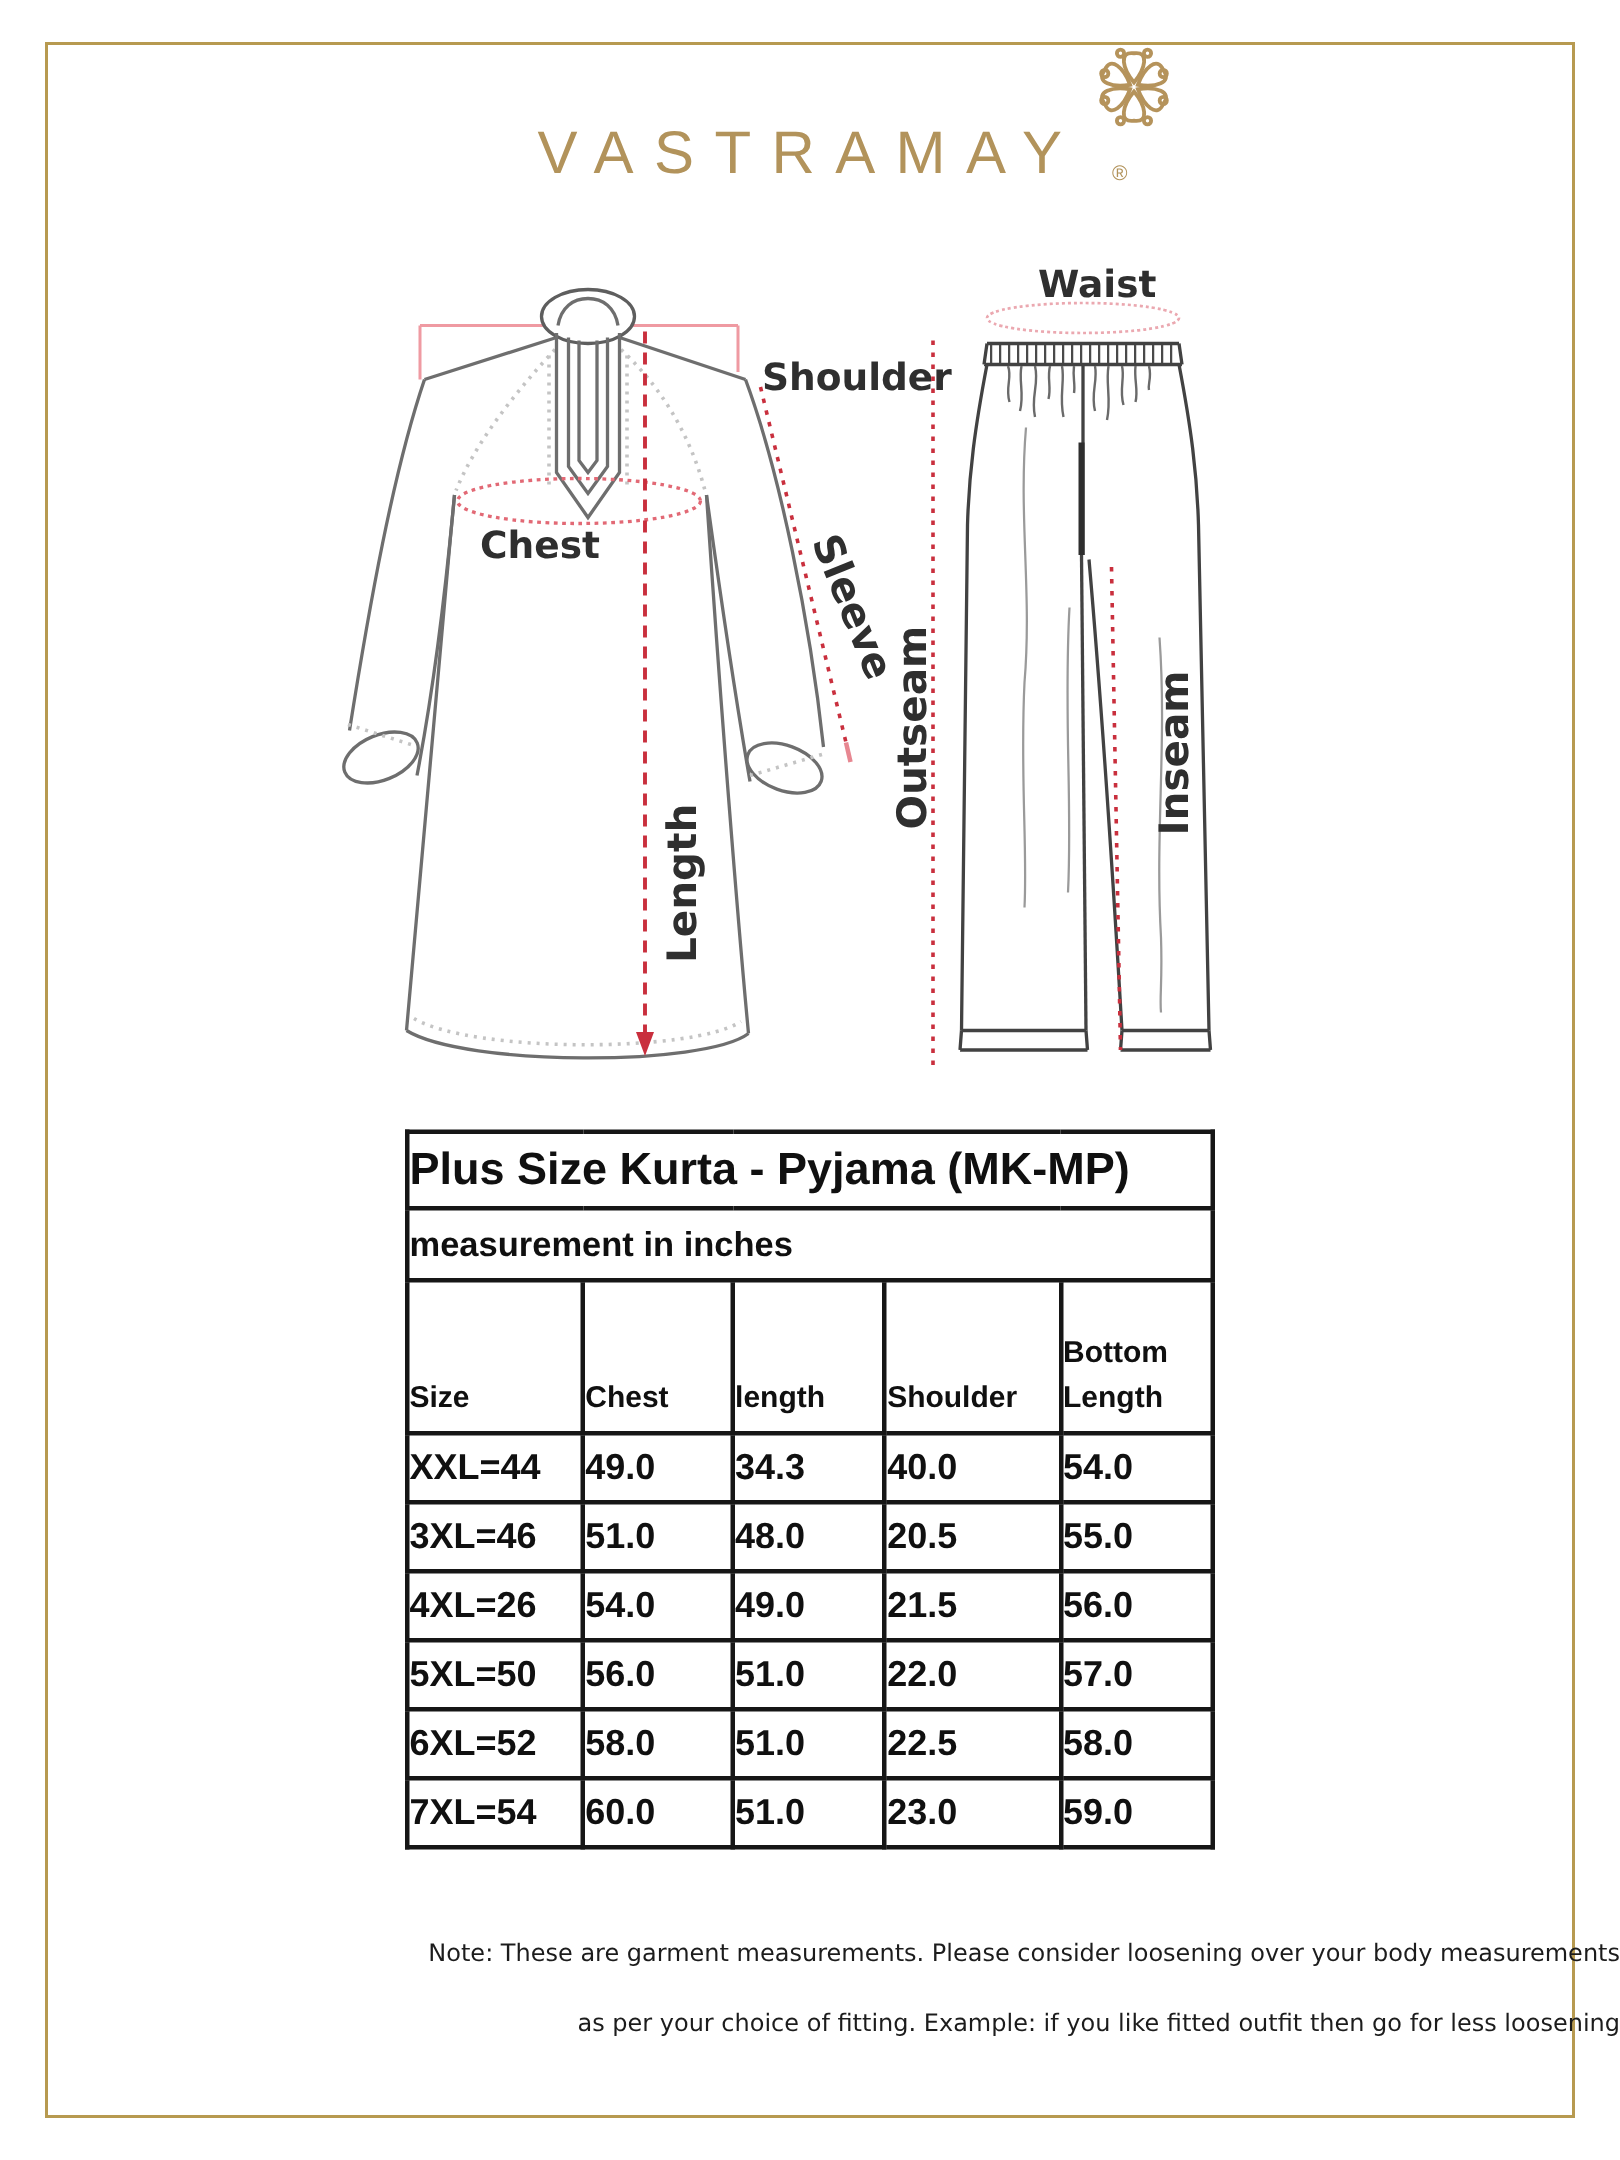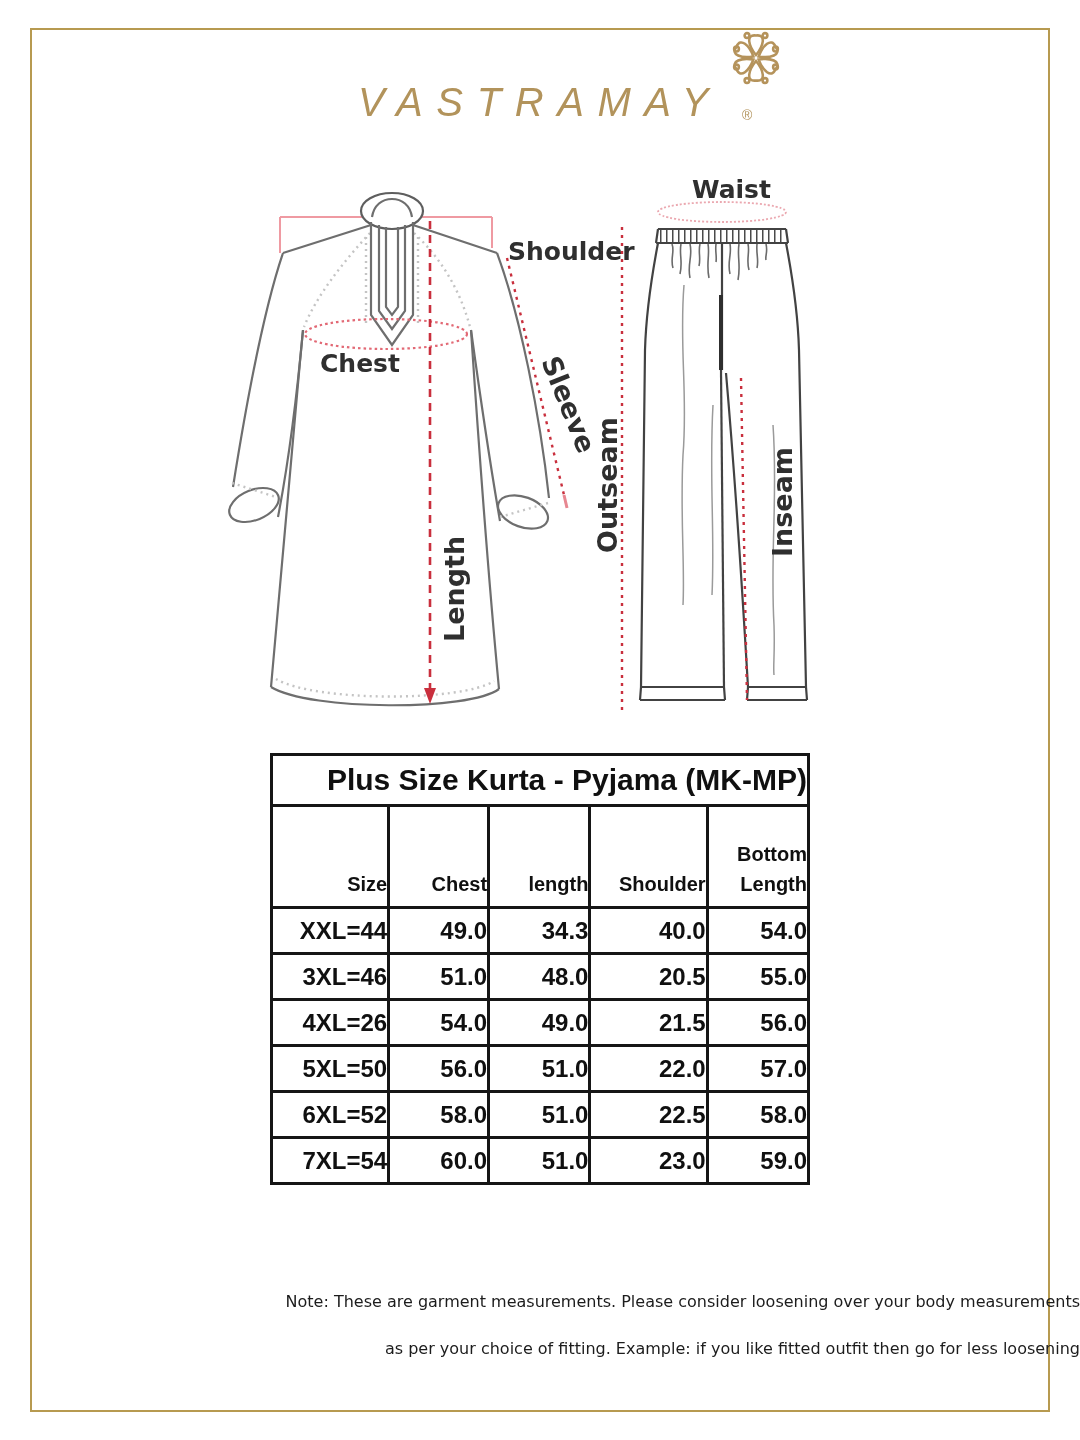--- a/index.html
+++ b/index.html
@@ -4,21 +4,21 @@
 <style>
   html,body{margin:0;padding:0;background:#ffffff;}
   body{width:1080px;height:1440px;position:relative;overflow:hidden;
        font-family:"Liberation Sans",sans-serif;}
   .frame{position:absolute;left:30px;top:28px;width:1016px;height:1380px;
          border:2px solid #b79a50;}
 
   
   .brand-row{position:absolute;top:80px;left:0;width:100%;
              display:flex;justify-content:center;}
-  .brand{position:relative;font-style:italic;}
+  .brand{position:relative;}
   .brand-name{font-size:40px;letter-spacing:.34em;color:#b2935b;
               font-family:"Liberation Sans",sans-serif;}
   .ornament{position:absolute;right:-64px;top:-52px;width:60px;height:60px;}
   .rmark{position:absolute;right:-30px;bottom:2px;font-size:14px;color:#b2935b;}
 
   
   .diagram{position:absolute;left:0;top:165px;width:1080px;height:575px;}
   .dlabel{font:bold 25px "DejaVu Sans",sans-serif;fill:#2f2f2f;}
   .dlabel-rot{font:bold 27px "DejaVu Sans",sans-serif;fill:#2f2f2f;}
   .kline{stroke:#6e6e6e;stroke-width:2.2;fill:none;}
@@ -26,21 +26,21 @@
   .dots{stroke:#c4c4c4;stroke-width:2.4;fill:none;stroke-dasharray:2,4;}
   .wrk{stroke:#9a9a9a;stroke-width:1.5;fill:none;}
   .pinkline{stroke:#ef9aa2;stroke-width:2;fill:none;}
   .redDash{stroke:#c92f3d;stroke-width:2.6;fill:none;stroke-dasharray:8,6;}
   .redDot{stroke:#c92f3d;stroke-width:2.4;fill:none;stroke-dasharray:3,5;}
   .chestDot{stroke:#e26975;stroke-width:2.2;fill:none;stroke-dasharray:2.5,3;}
 
   
   .size-table{position:absolute;top:753px;left:540px;transform:translateX(-50%);
               border-collapse:collapse;font-weight:bold;color:#101010;
-              text-align:right;table-layout:fixed;padding-left:10px;}
+              text-align:left;table-layout:fixed;padding-left:10px;}
   .size-table th,.size-table td{border:3px solid #161616;padding:0;}
   .t-title{font-size:30px;height:48px;}
   .t-sub{font-size:23px;height:45px;}
   .t-cols th{font-size:20px;height:92px;vertical-align:bottom;
              padding-bottom:7px;line-height:1.5;white-space:pre-line;}
   .size-table tbody td{font-size:24px;height:43px;}
 
   
   .note{position:absolute;top:1292px;left:0;width:100%;text-align:right;
         font-family:"DejaVu Sans",sans-serif;font-size:16px;color:#1c1c1c;}
@@ -180,20 +180,23 @@
       <col style="width:149px">
         <col style="width:149px">
         <col style="width:147px">
       <col style="width:150px">
         <col style="width:135px">
     </colgroup>
     <thead>
       <tr>
         <th colspan="5" class="t-title">Plus Size Kurta - Pyjama (MK-MP)</th>
       </tr>
+      <tr>
+        <th colspan="5" class="t-sub">measurement in inches</th>
+      </tr>
       <tr class="t-cols">
         <th>Size</th>
         <th>Chest</th>
         <th>length</th>
         <th>Shoulder</th>
         <th>Bottom
 Length</th>
       </tr>
     </thead>
     <tbody>

